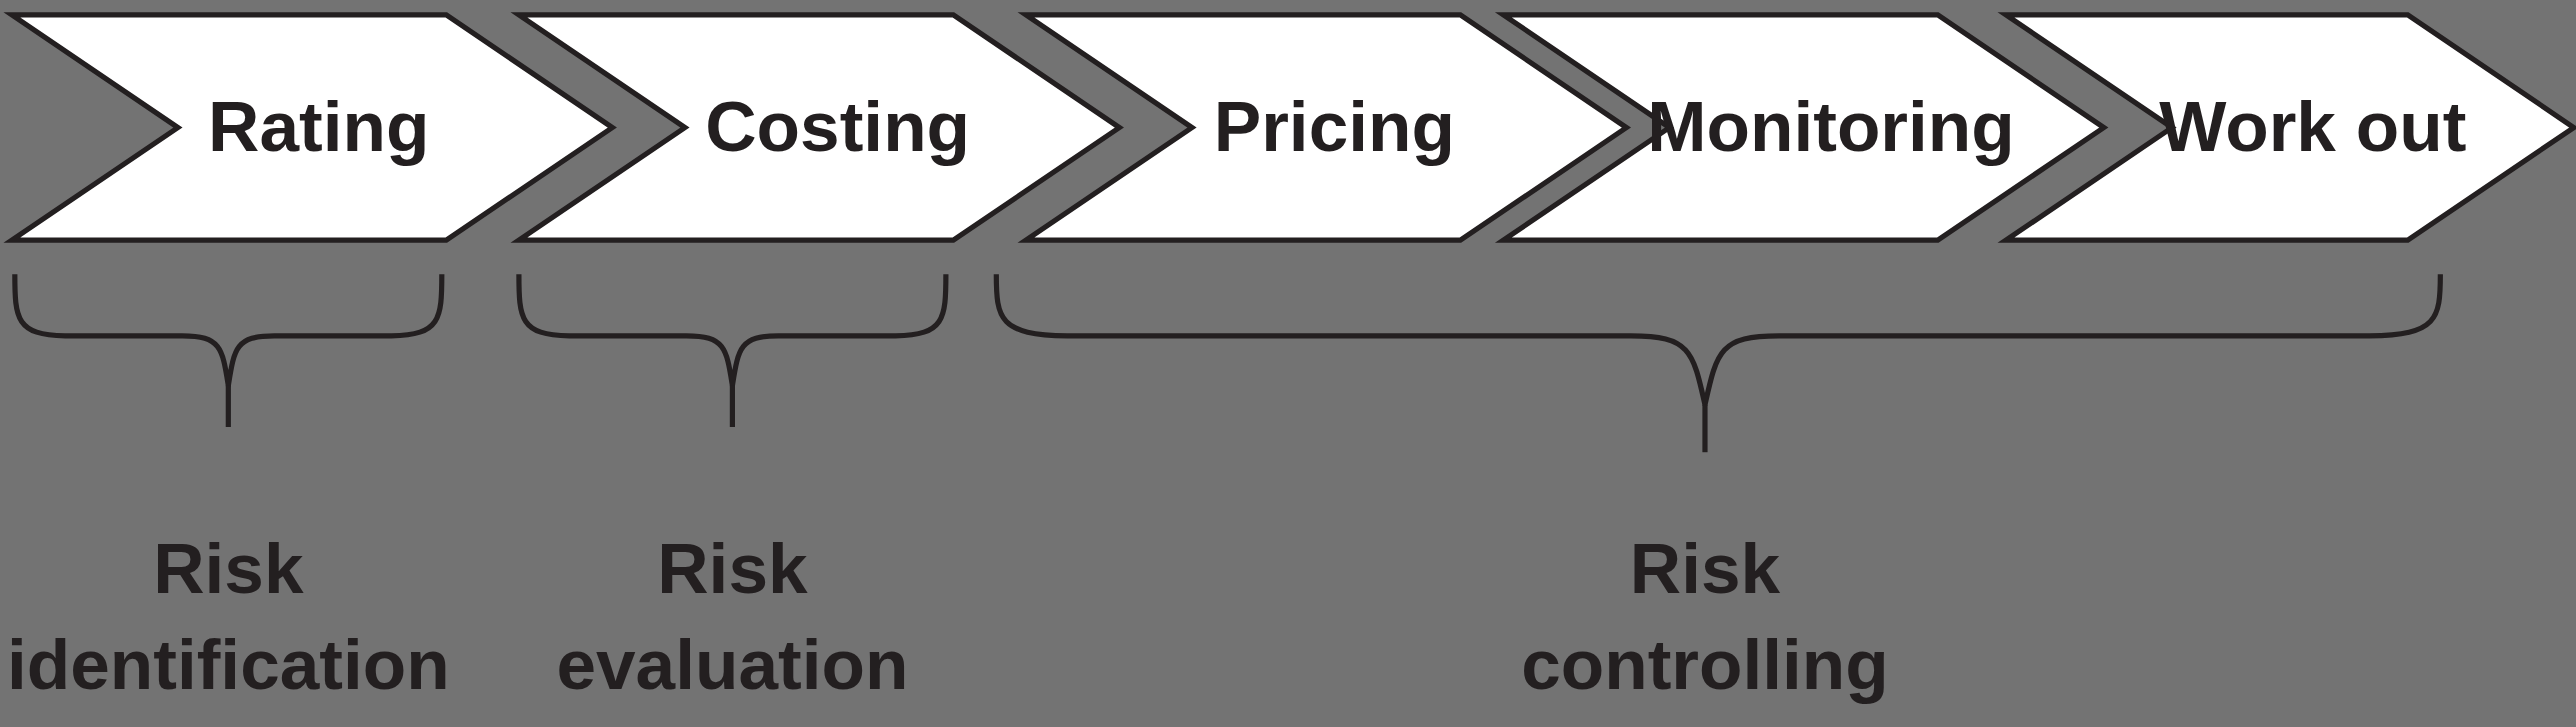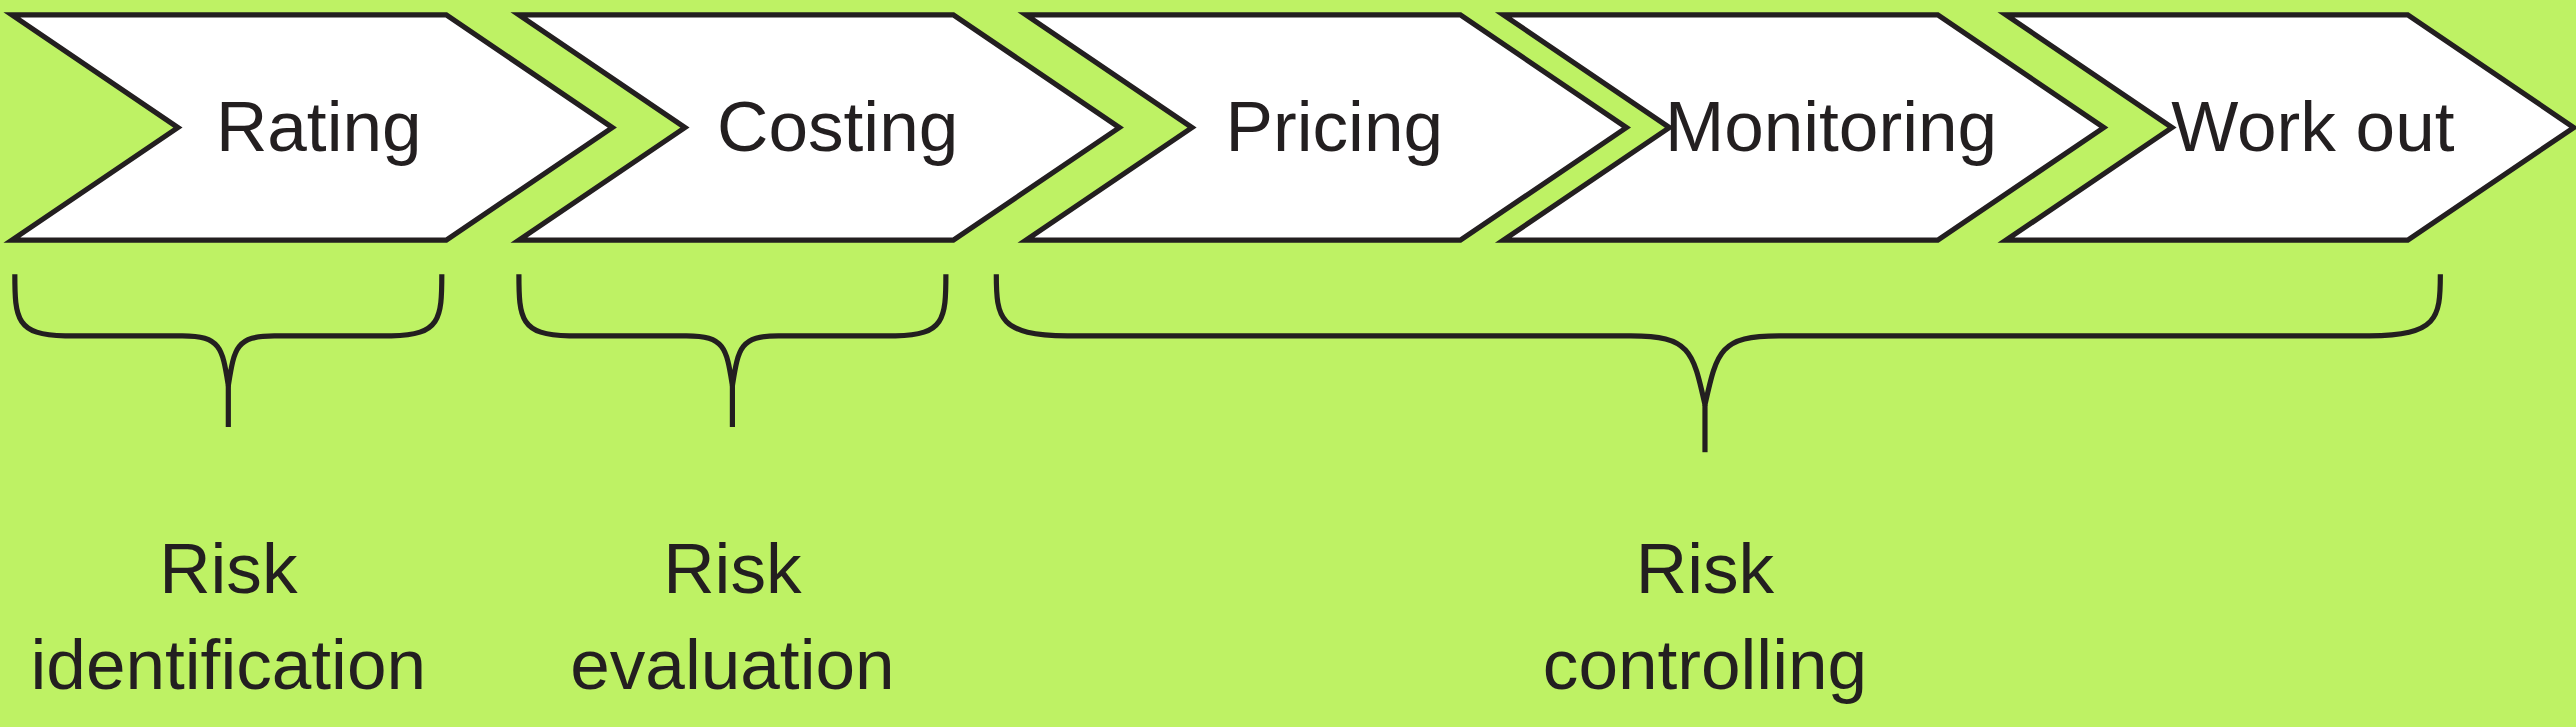--- a/index.html
+++ b/index.html
@@ -10,21 +10,22 @@
   body {
     width: 2576px;
     height: 728px;
     font-family: "Liberation Sans", sans-serif;
     overflow: hidden;
   }
   #diagram-root {
     position: relative;
     width: 2576px;
     height: 728px;
-    background: #bef264;
+    background: #737373;
+    font-weight: bold;
   }
   svg#process-diagram {
     display: block;
     width: 2576px;
     height: 728px;
   }
   .chevron-shape {
     fill: #ffffff;
     stroke: #231f20;
     stroke-width: 7;

